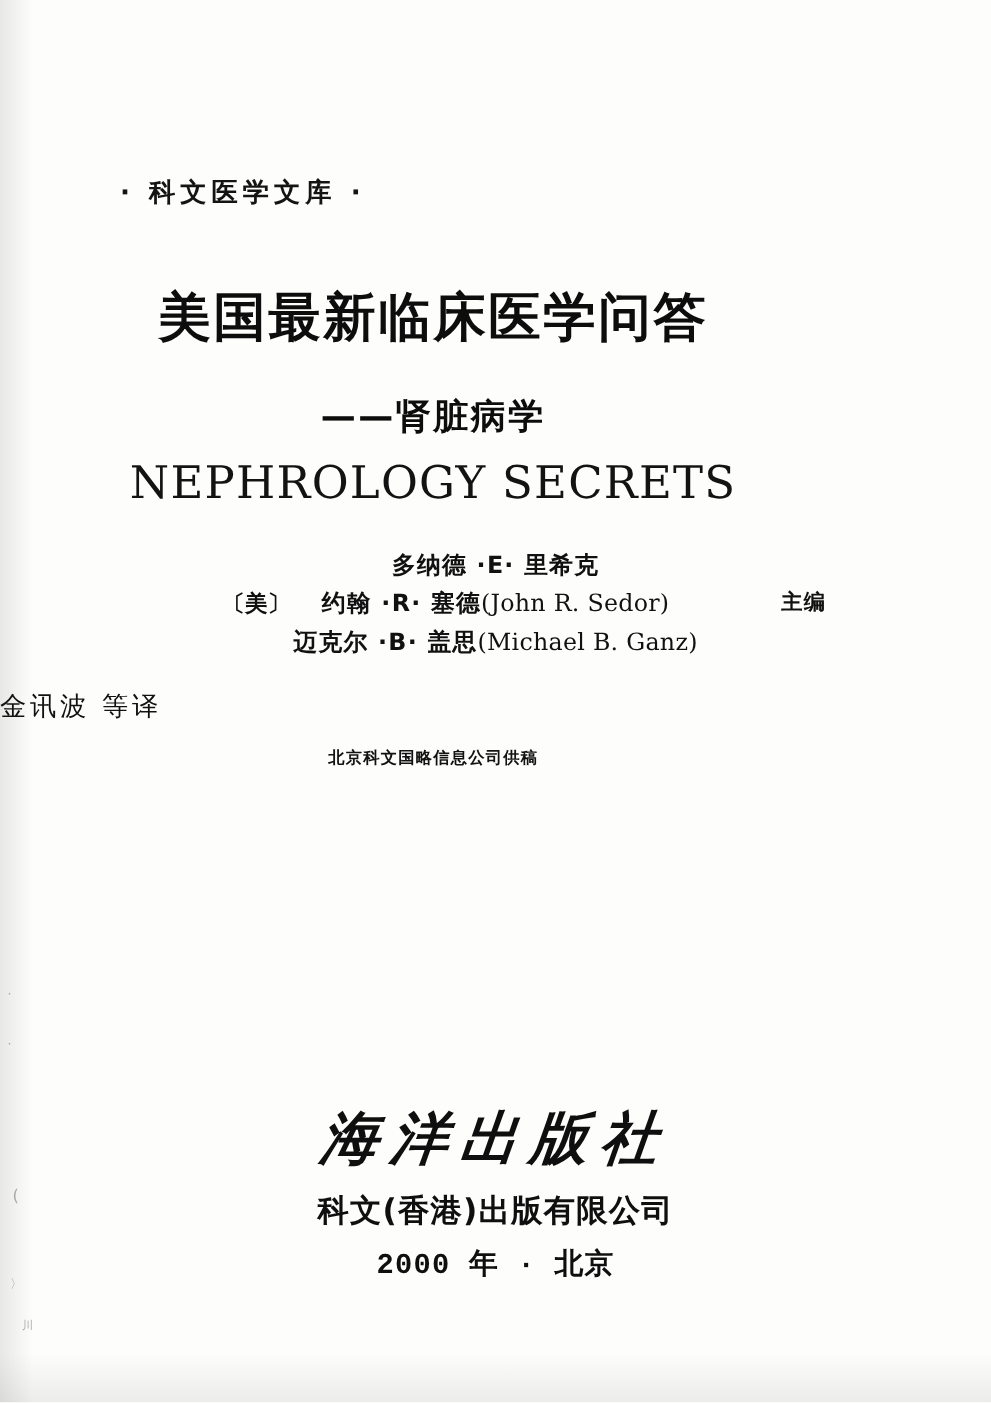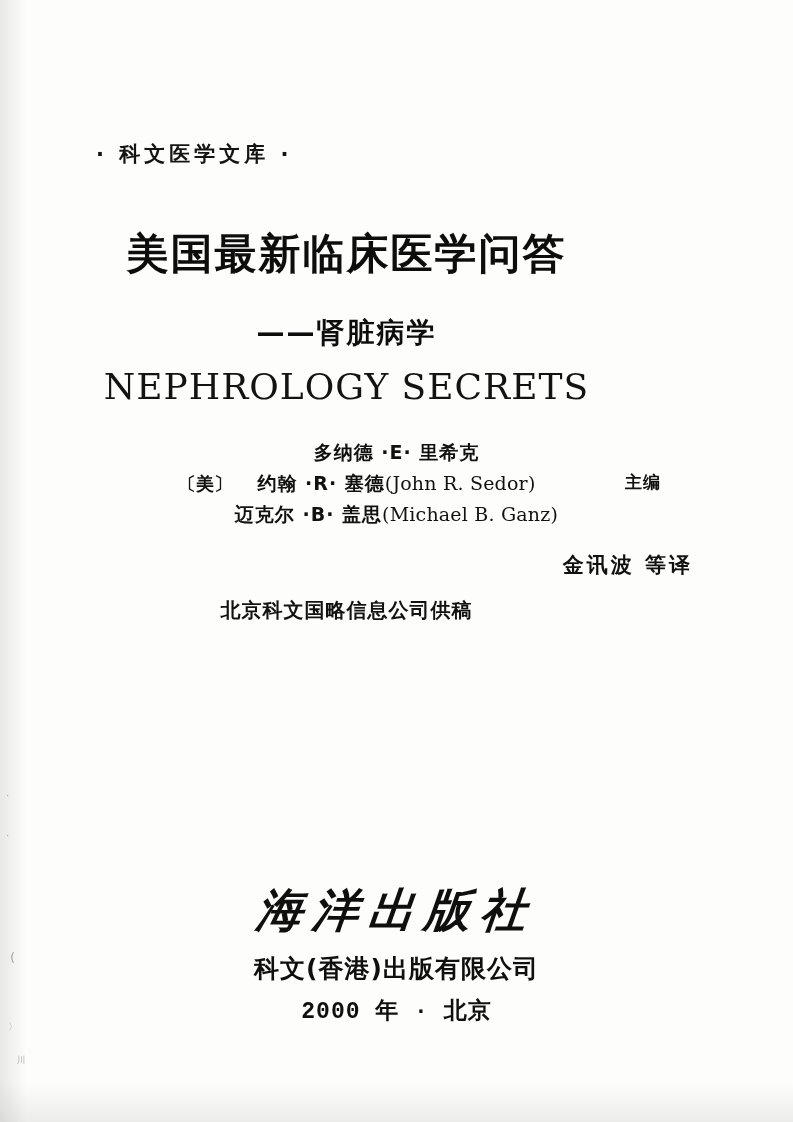--- a/index.html
+++ b/index.html
@@ -141,33 +141,33 @@
     position: absolute;
     right: 132px;
     font-family: "DejaVu Sans", "Liberation Sans", sans-serif;
     font-size: 17px;
     font-weight: bold;
     letter-spacing: 1px;
   }
 
   .translator {
     margin-top: 22px;
-    text-align: right;
+    text-align: left;
     font-family: "DejaVu Sans", "Liberation Sans", sans-serif;
     font-size: 21px;
-    font-weight: bold;
+    font-weight: normal;
     letter-spacing: 3px;
     color: #111111;
   }
 
   .provider {
     margin-top: 18px;
     text-align: center;
     font-family: "DejaVu Sans", "Liberation Sans", sans-serif;
-    font-size: 20px;
+    font-size: 13px;
     font-weight: bold;
     letter-spacing: 1px;
     color: #121212;
   }
 
   
   .publisher-block {
     position: absolute;
     left: 0;
     top: 880px;

